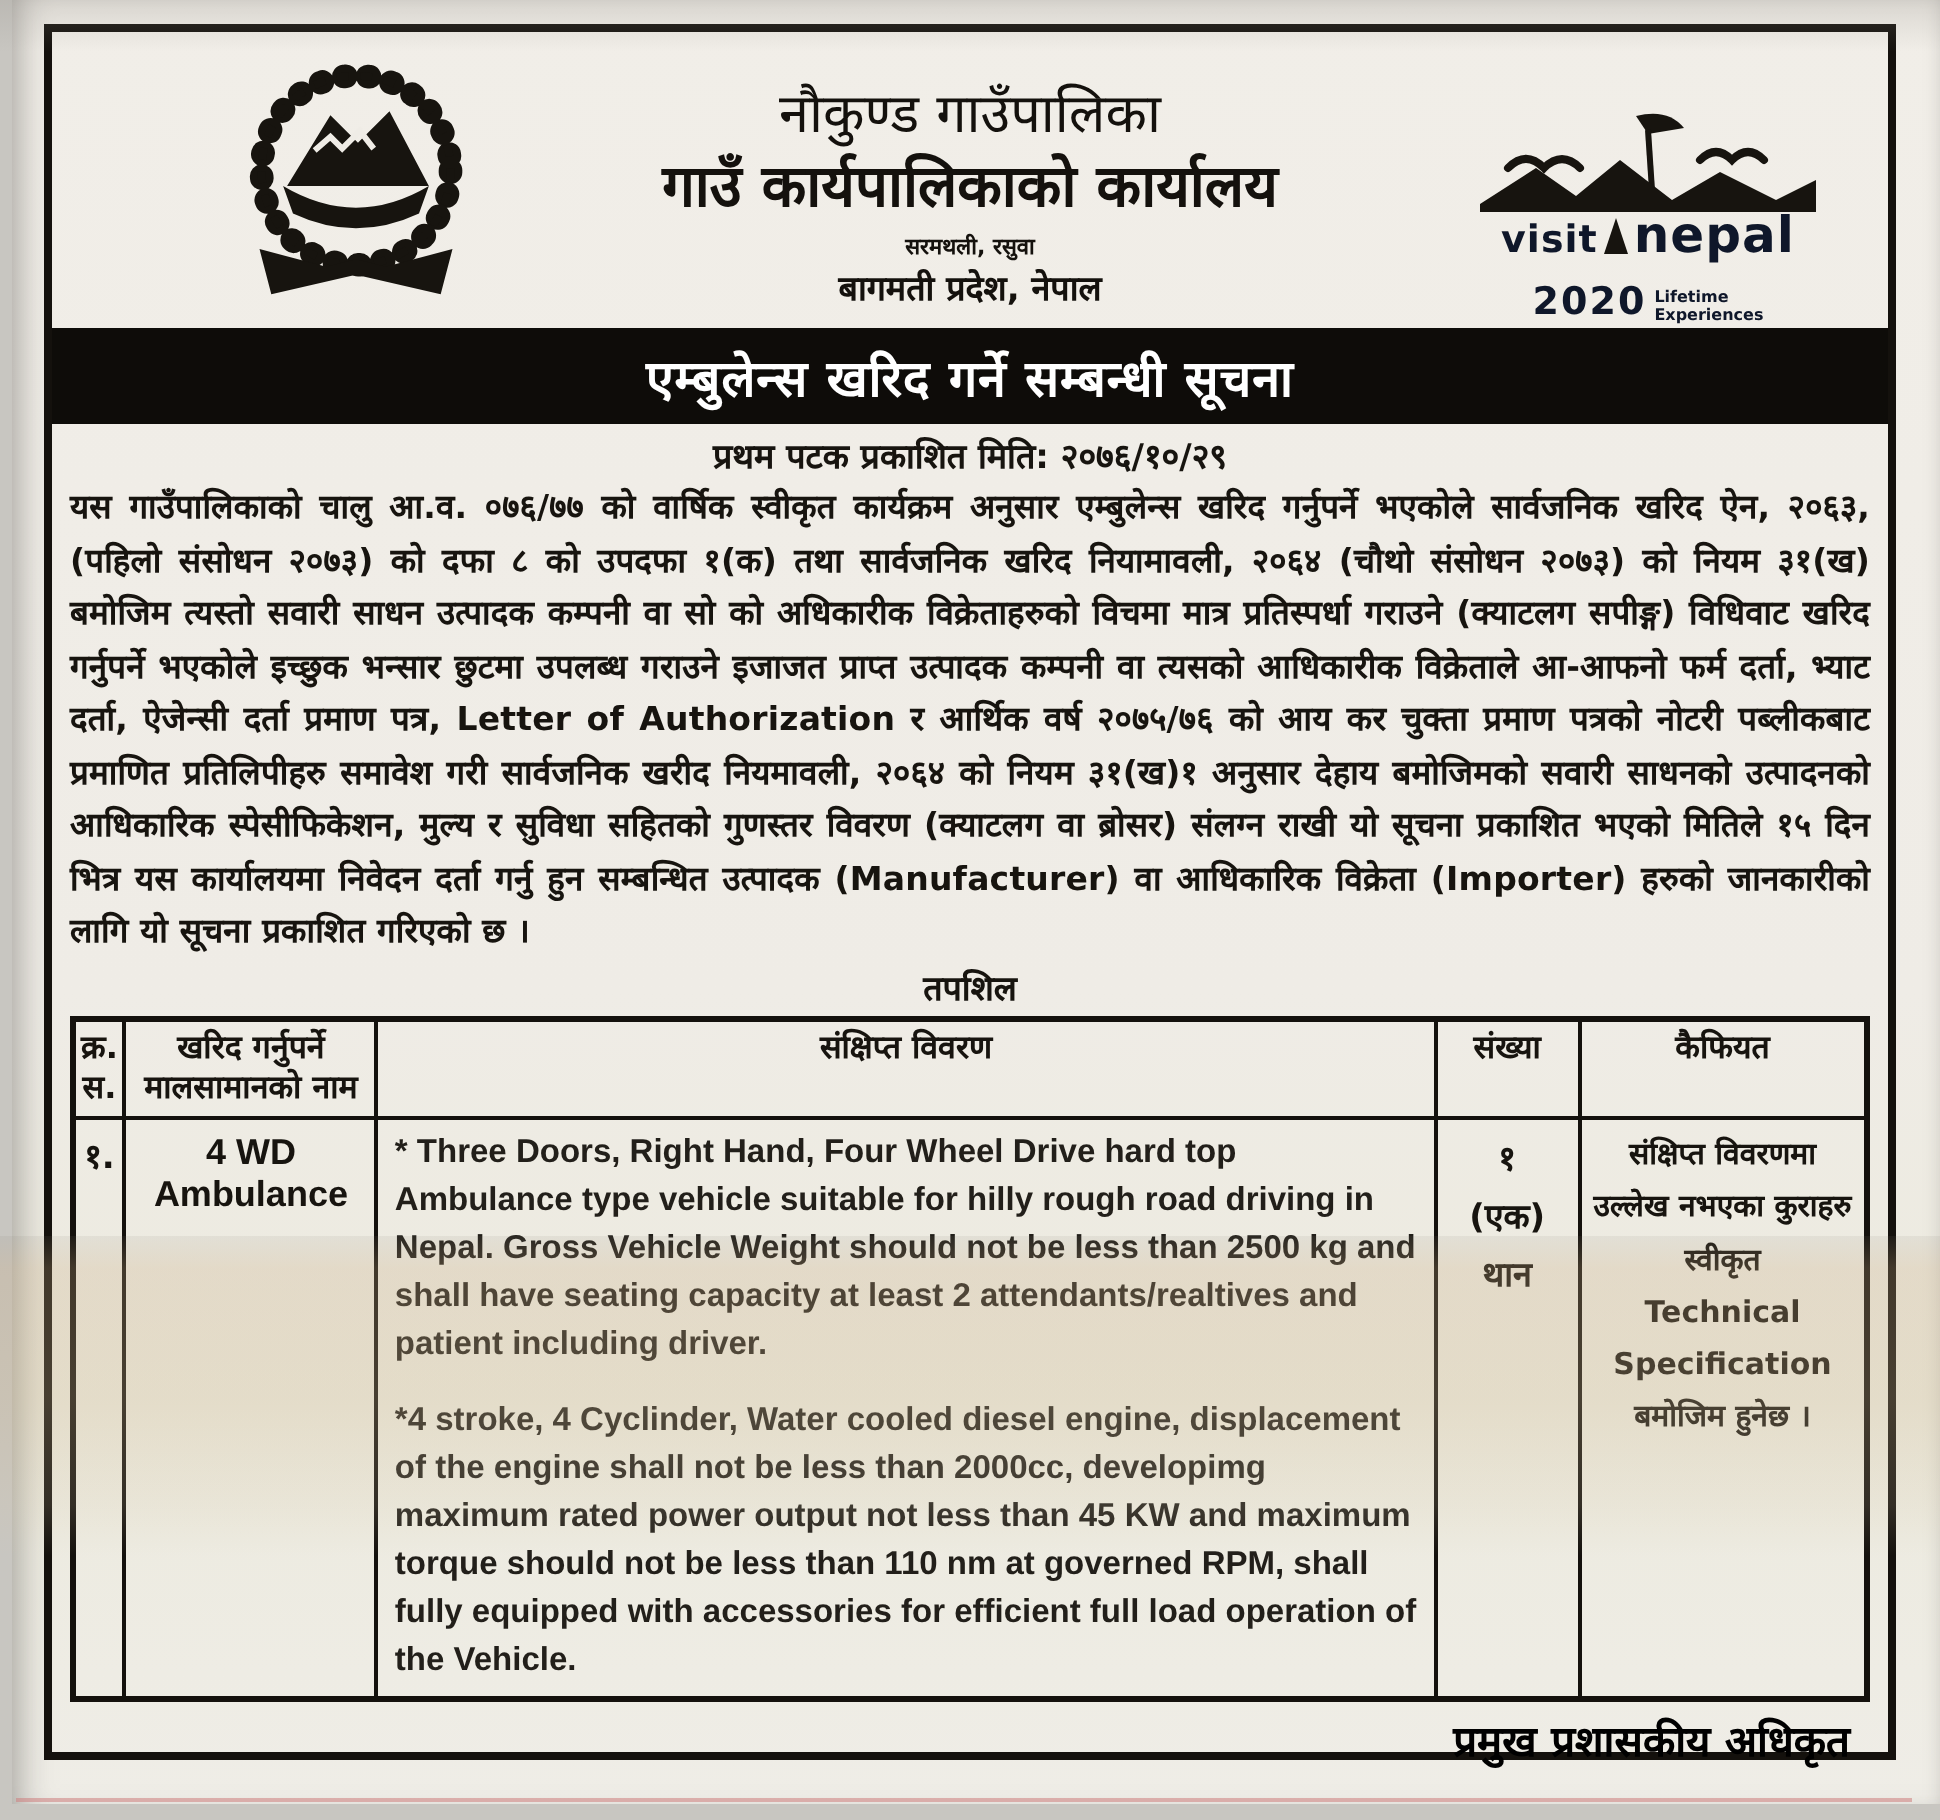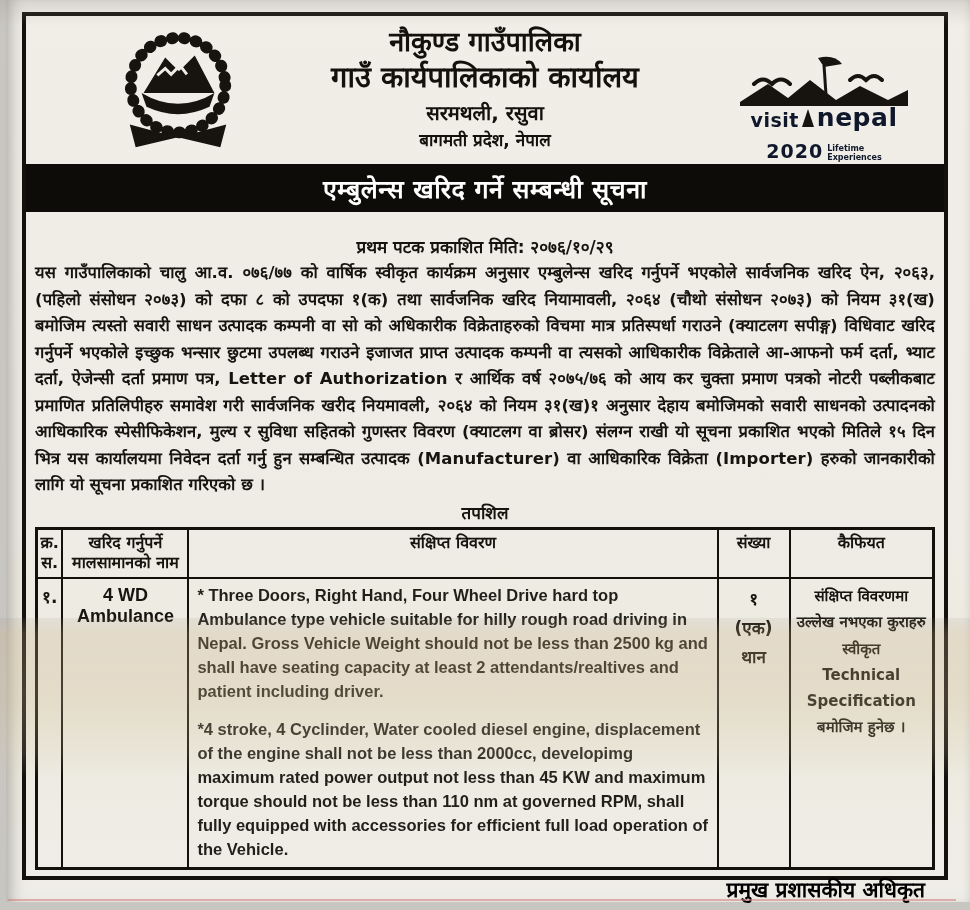--- a/index.html
+++ b/index.html
@@ -26,32 +26,32 @@
     position:absolute; right:30px; top:40px; width:180px;
     text-align:center; color:#0f172a; line-height:1;
   }
   .vn-word { font-weight:bold; display:flex; align-items:flex-end; justify-content:center; gap:2px; margin-top:-6px; }
   .vn-visit { font-size:19px; letter-spacing:.5px; }
   .vn-nepal { font-size:25px; letter-spacing:.5px; }
   .vn-sub { display:flex; justify-content:center; align-items:flex-start; gap:4px; margin-top:12px; }
   .vn-year { font-size:19px; font-weight:bold; letter-spacing:1px; }
   .vn-tag { font-size:8px; font-weight:bold; text-align:left; line-height:1.15; padding-top:2px; }
   .head-text { position:absolute; left:220px; right:220px; top:8px; text-align:center; color:#14110d; }
-  .ht-1 { font-size:27px; font-weight:bold; line-height:1.3; }
+  .ht-1 { font-size:27px; font-weight:normal; line-height:1.3;margin-top:16px; }
   .ht-2 { font-size:29px; font-weight:bold; line-height:1.25; }
-  .ht-3 { font-size:20px; font-weight:bold; margin-top:4px; }
+  .ht-3 { font-size:11px; font-weight:bold; margin-top:4px; }
   .ht-4 { font-size:17px; font-weight:bold; margin-top:2px; }
   
   .banner {
     height:48px; background:#0e0c09; color:#ffffff;
     display:flex; align-items:center; justify-content:center;
     font-size:25px; font-weight:bold; letter-spacing:.5px;
   }
   
-  .content { padding:20px 9px 0 9px; color:#17140f; }
+  .content { padding:1px 9px 0 9px; color:#17140f; }
   .pub-date { text-align:center; font-weight:bold; font-size:17px; padding:3px 0 2px 0; }
   .body-text {
     text-align:justify; font-size:16.5px; font-weight:600;
     line-height:26.5px; letter-spacing:.1px;
   }
   .tapshil { text-align:center; font-weight:bold; font-size:17px; padding:2px 0 3px 0; }
   
   table.spec { width:100%; border-collapse:collapse; border:3px solid #14110d; }
   .spec th, .spec td { border:2.5px solid #14110d; vertical-align:top; }
   .spec th { font-size:16px; font-weight:bold; text-align:center; padding:3px 2px; line-height:1.3; }

